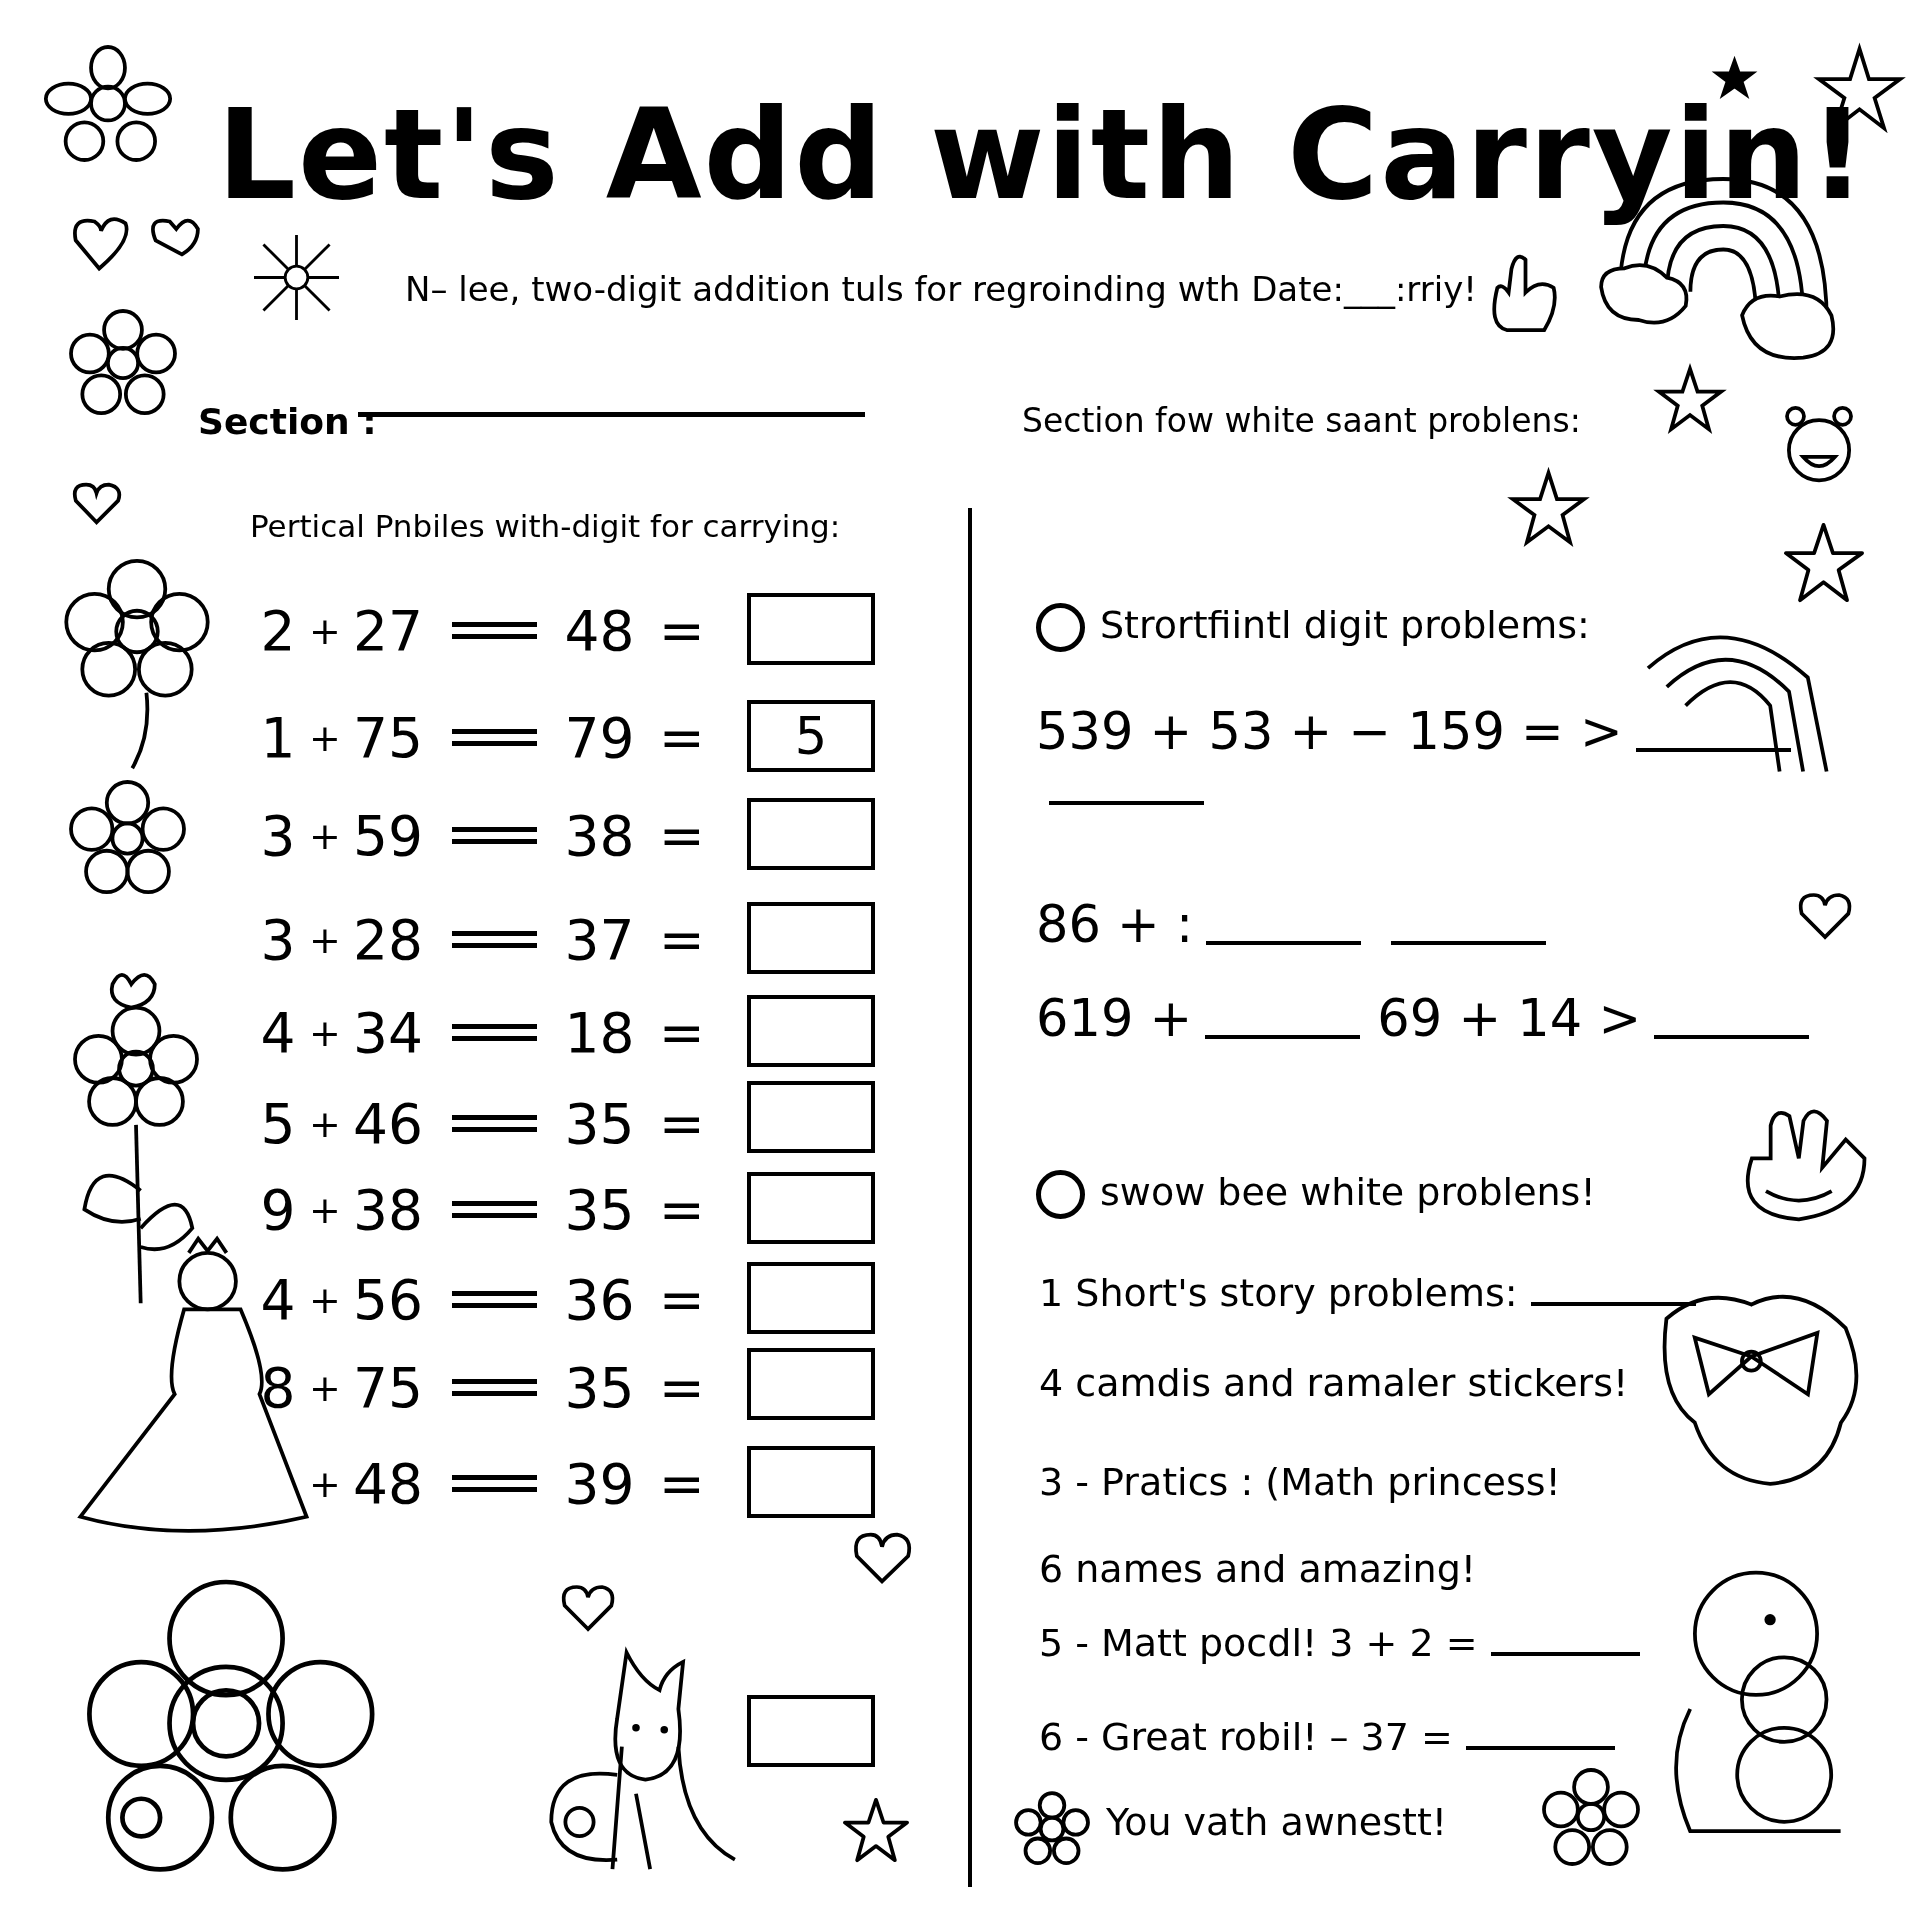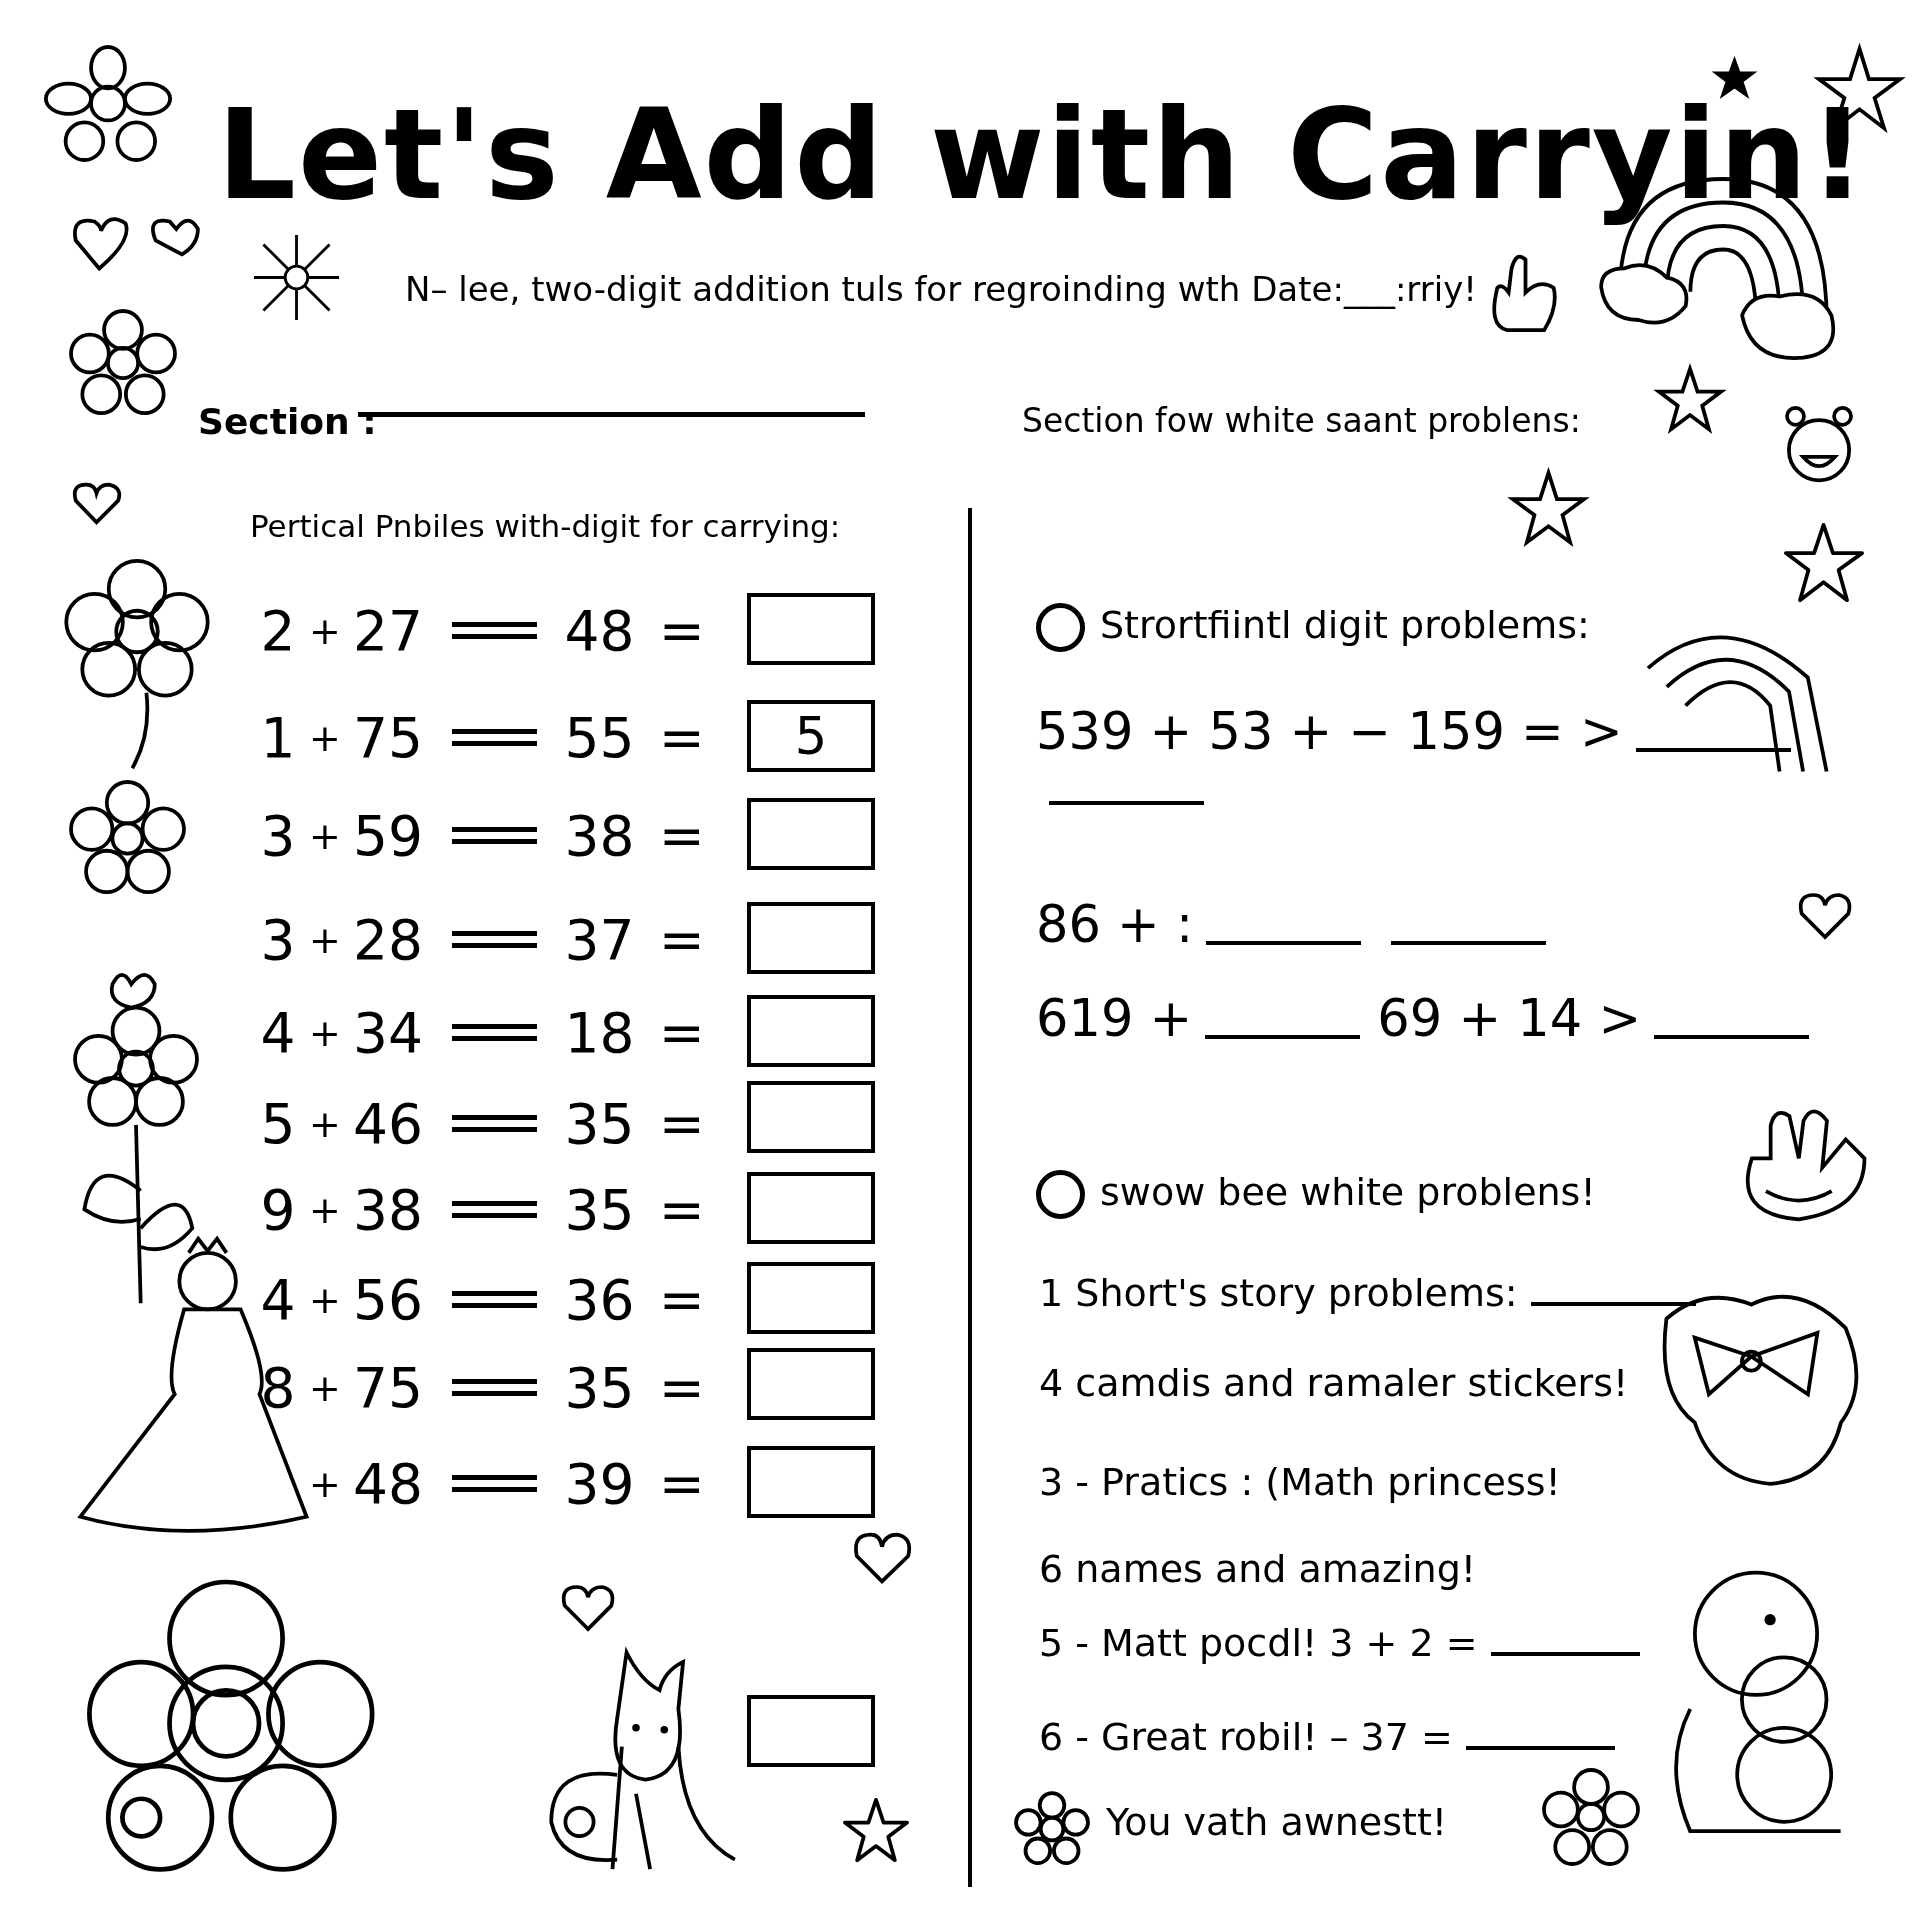--- a/index.html
+++ b/index.html
@@ -50,21 +50,21 @@
     <span class="c">48</span>
     <span class="eq">=</span>
   </div>
 <div class="ansbox" style="top:593px"></div>
 
 <div class="row" style="top:700px">
     <span class="a">1</span>
     <span class="plus">+</span>
     <span class="b">75</span>
     <span class="dbl"></span>
-    <span class="c">55</span>
+    <span class="c">79</span>
     <span class="eq">=</span>
   </div>
 <div class="ansbox" style="top:700px">5</div>
 
 <div class="row" style="top:798px">
     <span class="a">3</span>
     <span class="plus">+</span>
     <span class="b">59</span>
     <span class="dbl"></span>
     <span class="c">38</span>

